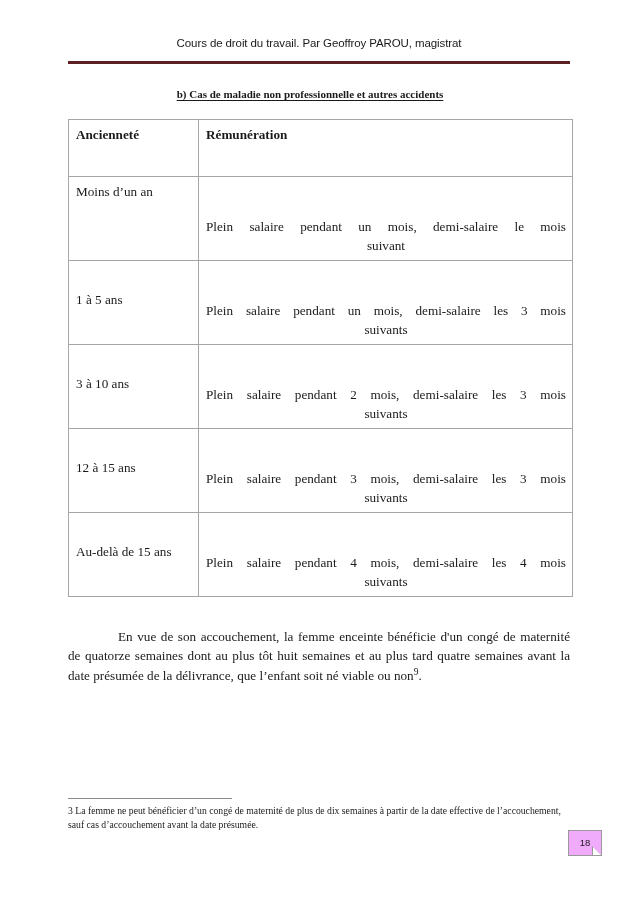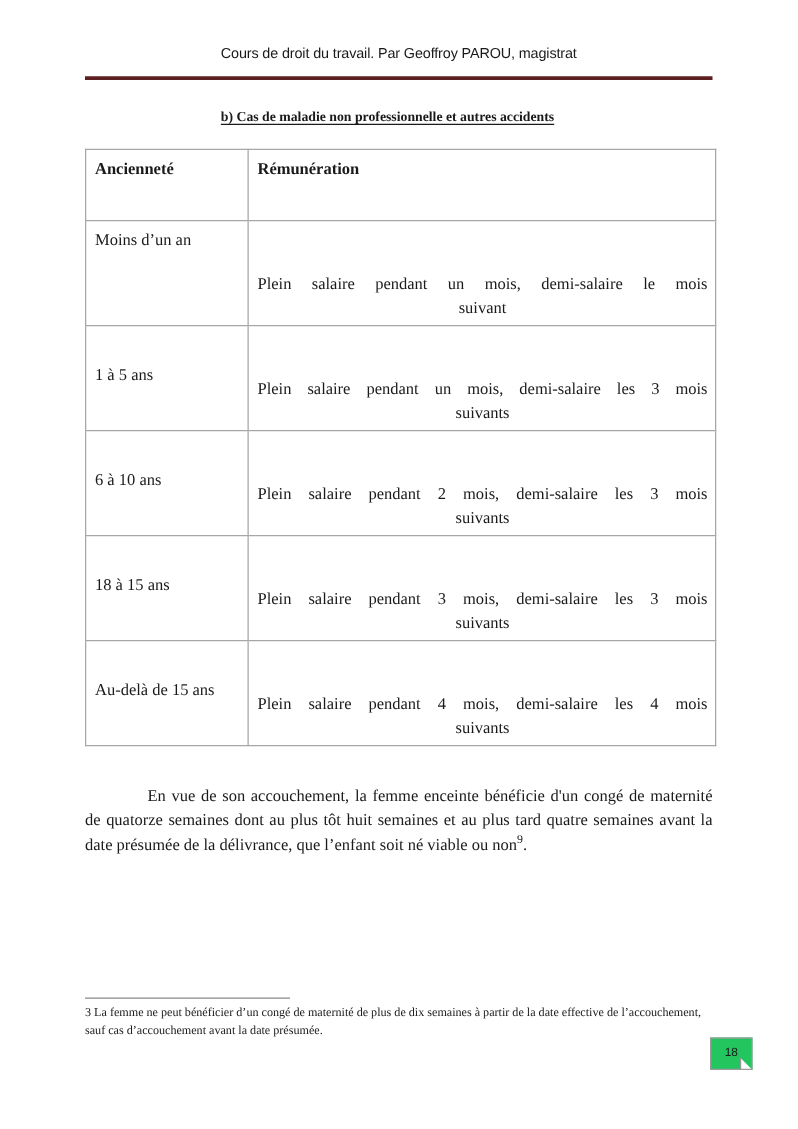--- a/index.html
+++ b/index.html
@@ -178,21 +178,21 @@
   }
 
   
   .page-badge {
     position: absolute;
     left: 568px;
     top: 830px;
     width: 34px;
     height: 26px;
     border: 1px solid #9a9a9a;
-    background: #22c55e;
+    background: #f0abfc;
     box-sizing: border-box;
   }
   .page-badge .num {
     display: block;
     font-family: "Liberation Sans", "DejaVu Sans", sans-serif;
     font-size: 9.5px;
     text-align: center;
     line-height: 24px;
     color: #1a1a1a;
   }
@@ -268,33 +268,33 @@
           <td class="rem-cell">
             <div class="cell-pad">
               <span class="jline">Plein salaire pendant un mois, demi-salaire les 3 mois</span>
               <span class="jlast">suivants</span>
             </div>
           </td>
         </tr>
 
         <tr class="r3">
           <td class="anc-cell">
-            <div class="cell-pad">6 à 10 ans</div>
+            <div class="cell-pad">3 à 10 ans</div>
           </td>
           <td class="rem-cell">
             <div class="cell-pad">
               <span class="jline">Plein salaire pendant 2 mois, demi-salaire les 3 mois</span>
               <span class="jlast">suivants</span>
             </div>
           </td>
         </tr>
 
         <tr class="r4">
           <td class="anc-cell">
-            <div class="cell-pad">18 à 15 ans</div>
+            <div class="cell-pad">12 à 15 ans</div>
           </td>
           <td class="rem-cell">
             <div class="cell-pad">
               <span class="jline">Plein salaire pendant 3 mois, demi-salaire les 3 mois</span>
               <span class="jlast">suivants</span>
             </div>
           </td>
         </tr>
 
         <tr class="r5">

